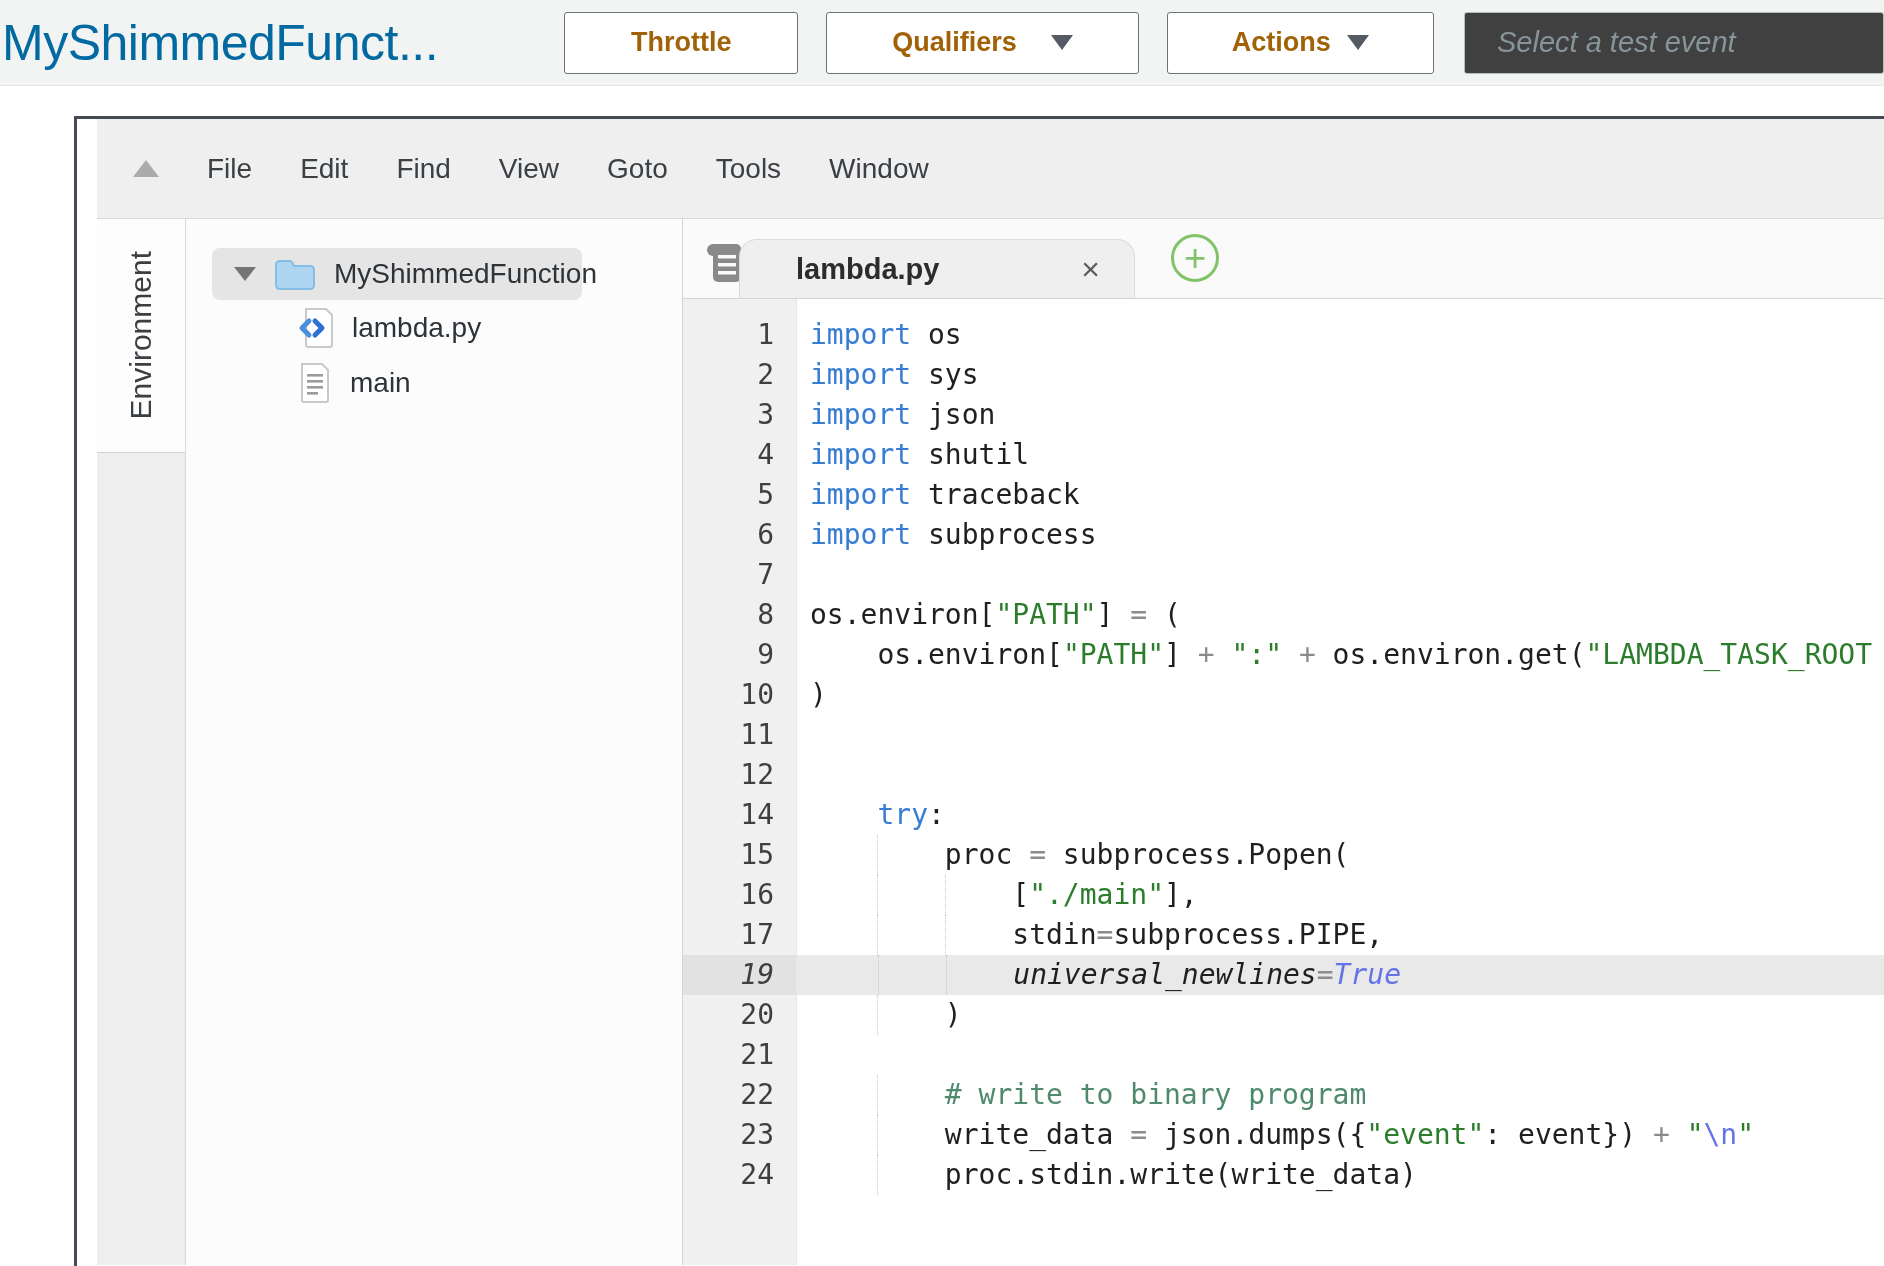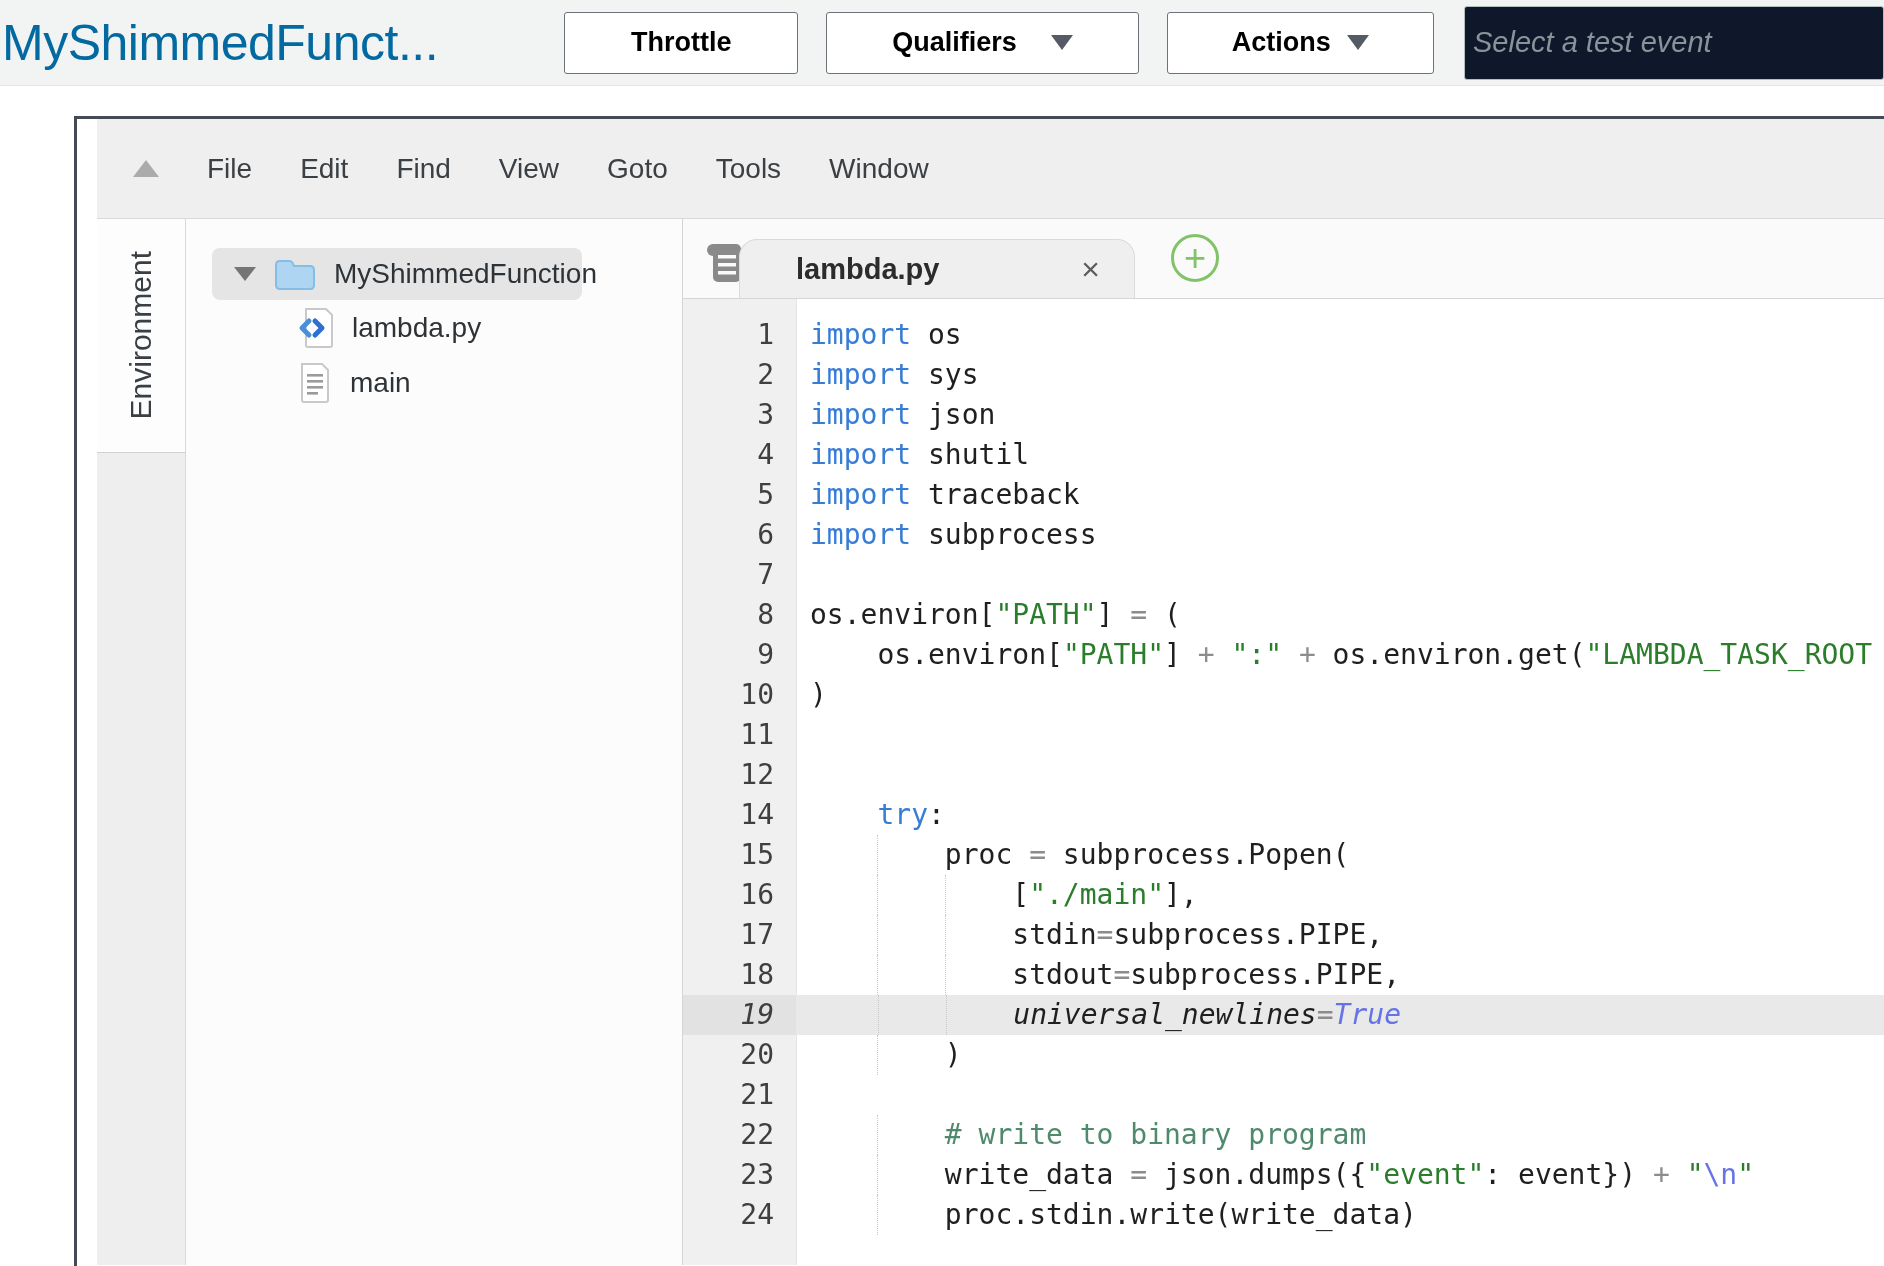--- a/index.html
+++ b/index.html
@@ -6,29 +6,29 @@
   html,body { width:1884px; height:1266px; overflow:hidden; background:#ffffff;
               font-family:"Liberation Sans", sans-serif; }
 
   
   .topbar { height:86px; background:#f2f3f3; border-bottom:1px solid #e4e6e6;
             display:flex; align-items:center; overflow:hidden; }
   .page-title { font-size:50px; color:#0369a1; font-weight:400; letter-spacing:-0.5px;
                 margin-left:2px; white-space:nowrap;text-align:center; }
   .aws-btn { height:62px; background:#ffffff; border:1px solid #6b7378; border-radius:3px;
              display:flex; align-items:center; justify-content:center; gap:16px;
-             font-size:27px; font-weight:700; color:#000000; white-space:nowrap; }
+             font-size:27px; font-weight:700; color:#a16207; white-space:nowrap; }
   .btn-throttle { width:240px; margin-left:126px; }
   .btn-qualifiers { width:320px; margin-left:28px;gap:34px; }
   .btn-actions { width:274px; margin-left:28px; }
   .caret-down { width:0; height:0; border-left:11px solid transparent; border-right:11px solid transparent;
                 border-top:15px solid #545b64; display:inline-block; }
-  .test-event-select { width:420px; height:74px; margin-left:30px; flex-shrink:0;
-                       background:#0f172a; border:1px solid #b3bfbf; border-radius:3px;
-                       display:flex; align-items:center; padding-left:8px;
+  .test-event-select { width:420px; height:62px; margin-left:30px; flex-shrink:0;
+                       background:#404040; border:1px solid #b3bfbf; border-radius:3px;
+                       display:flex; align-items:center; padding-left:32px;
                        font-size:29px; font-style:italic; color:#87959a; }
 
   
   .gap { height:30px; background:#ffffff; }
   .ide-window { margin-left:74px; height:1150px; background:#ffffff;
                 border-top:3px solid #444b54; border-left:3px solid #444b54;padding-left:20px; }
 
   .menubar { height:100px; background:#efefef; border-bottom:1px solid #d9d9d9;
              display:flex; align-items:center; }
   .collapse-tri { width:0; height:0; border-left:13px solid transparent; border-right:13px solid transparent;
@@ -199,21 +199,20 @@
           <div class="line"><span class="ln">7</span><span class="lc"></span></div>
           <div class="line"><span class="ln">8</span><span class="lc"><span>os.environ[</span><span class="tok-str">"PATH"</span><span>] </span><span class="tok-op">=</span><span> (</span></span></div>
           <div class="line"><span class="ln">9</span><span class="lc"><span>    os.environ[</span><span class="tok-str">"PATH"</span><span>] </span><span class="tok-op">+</span><span> </span><span class="tok-str">":"</span><span> </span><span class="tok-op">+</span><span> os.environ.get(</span><span class="tok-str">"LAMBDA_TASK_ROOT</span></span></div>
           <div class="line"><span class="ln">10</span><span class="lc"><span>)</span></span></div>
           <div class="line"><span class="ln">11</span><span class="lc"></span></div>
           <div class="line"><span class="ln">12</span><span class="lc"></span></div>
           <div class="line"><span class="ln">14</span><span class="lc"><span>    </span><span class="tok-kw">try</span><span>:</span></span></div>
           <div class="line"><span class="ln">15</span><span class="lc"><span class="guide" style="left: calc(4ch + 14px);"></span><span>        proc </span><span class="tok-op">=</span><span> subprocess.Popen(</span></span></div>
           <div class="line"><span class="ln">16</span><span class="lc"><span class="guide" style="left: calc(4ch + 14px);"></span><span class="guide" style="left: calc(8ch + 14px);"></span><span>            [</span><span class="tok-str">"./main"</span><span>],</span></span></div>
           <div class="line"><span class="ln">17</span><span class="lc"><span class="guide" style="left: calc(4ch + 14px);"></span><span class="guide" style="left: calc(8ch + 14px);"></span><span>            stdin</span><span class="tok-op">=</span><span>subprocess.PIPE,</span></span></div>
-          <div class="line"><span class="ln">18</span><span class="lc"><span class="guide" style="left: calc(4ch + 14px);"></span><span class="guide" style="left: calc(8ch + 14px);"></span><span>            stdout</span><span class="tok-op">=</span><span>subprocess.PIPE,</span></span></div>
           <div class="line active"><span class="ln">19</span><span class="lc"><span class="guide" style="left: calc(4ch + 14px);"></span><span class="guide" style="left: calc(8ch + 14px);"></span><span>            universal_newlines</span><span class="tok-op">=</span><span class="tok-const">True</span></span></div>
           <div class="line"><span class="ln">20</span><span class="lc"><span class="guide" style="left: calc(4ch + 14px);"></span><span>        )</span></span></div>
           <div class="line"><span class="ln">21</span><span class="lc"></span></div>
           <div class="line"><span class="ln">22</span><span class="lc"><span class="guide" style="left: calc(4ch + 14px);"></span><span class="tok-com">        # write to binary program</span></span></div>
           <div class="line"><span class="ln">23</span><span class="lc"><span class="guide" style="left: calc(4ch + 14px);"></span><span>        write_data </span><span class="tok-op">=</span><span> json.dumps({</span><span class="tok-str">"event"</span><span>: event}) </span><span class="tok-op">+</span><span> </span><span class="tok-str">"</span><span class="tok-esc">\n</span><span class="tok-str">"</span></span></div>
           <div class="line"><span class="ln">24</span><span class="lc"><span class="guide" style="left: calc(4ch + 14px);"></span><span>        proc.stdin.write(write_data)</span></span></div>
         </div>
     </div>
   </div>
 </div>

